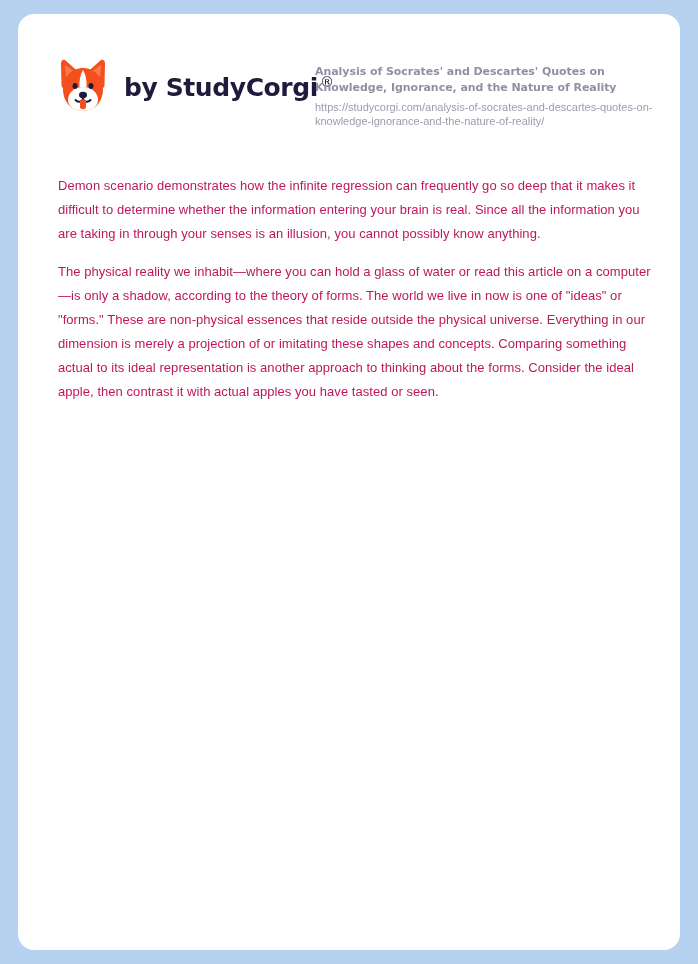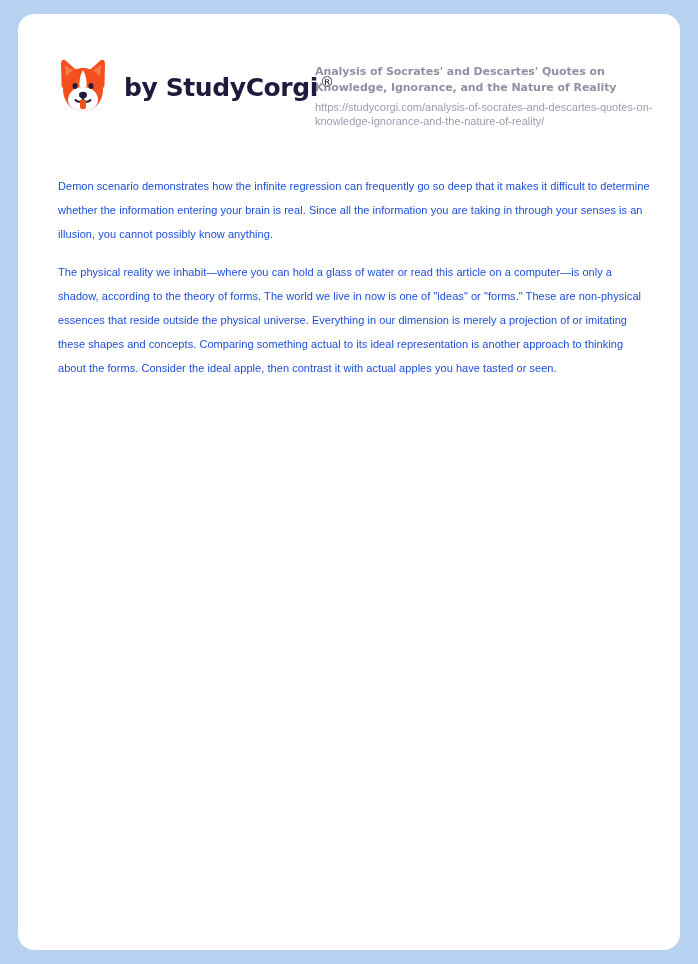--- a/index.html
+++ b/index.html
@@ -103,22 +103,22 @@
   
   .doc-body {
     position: absolute;
     left: 40px;
     top: 160px;
     width: 594px;
   }
 
   .doc-paragraph {
     font-family: "Liberation Sans", sans-serif;
-    font-size: 11px;
-    color: #1d4ed8;
+    font-size: 13px;
+    color: #be185d;
     line-height: 24px;
     margin: 0 0 14px 0;
     letter-spacing: 0.05px;
   }
   .doc-paragraph:last-child {
     margin-bottom: 0;
   }
 </style>
 </head>
 <body>

